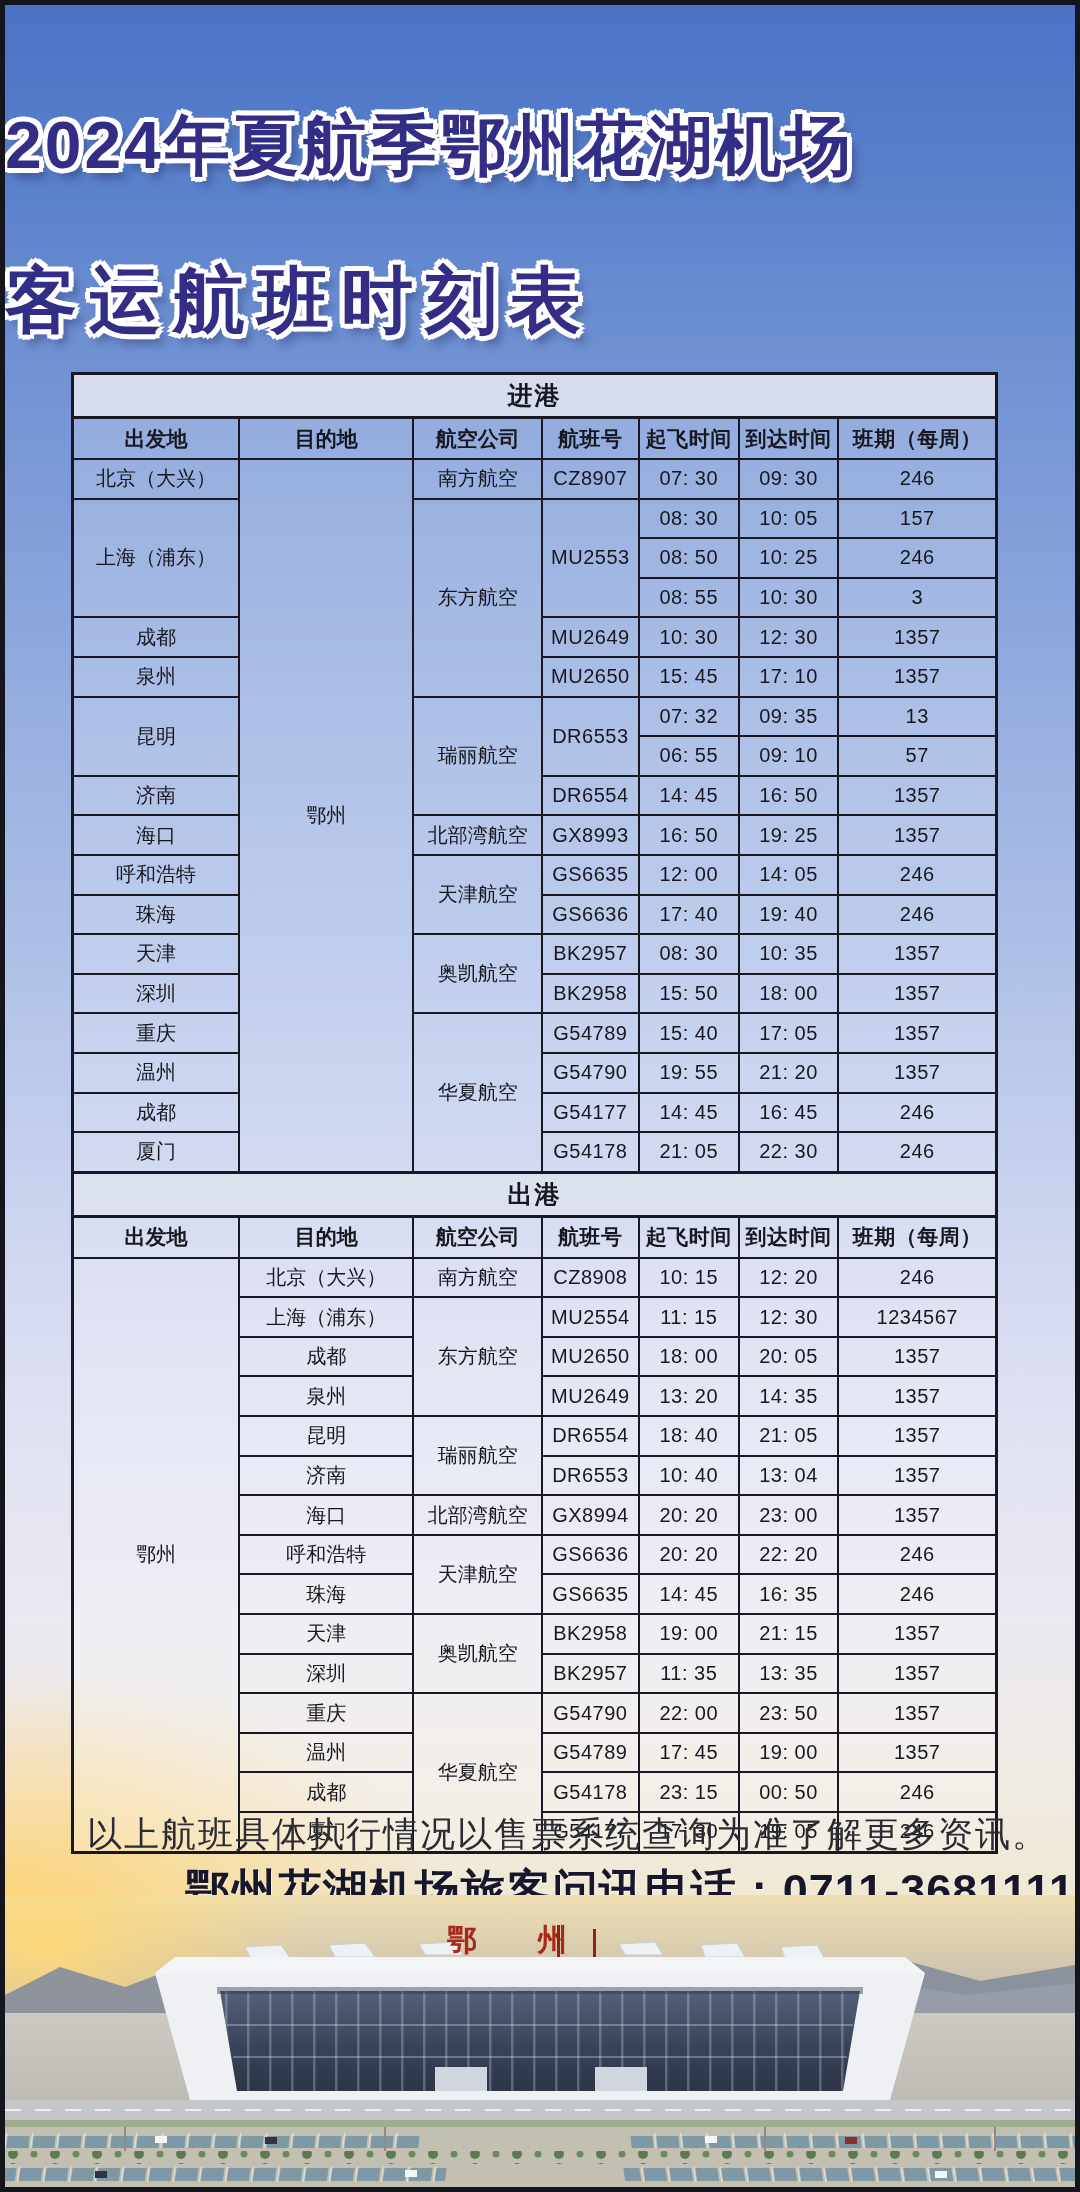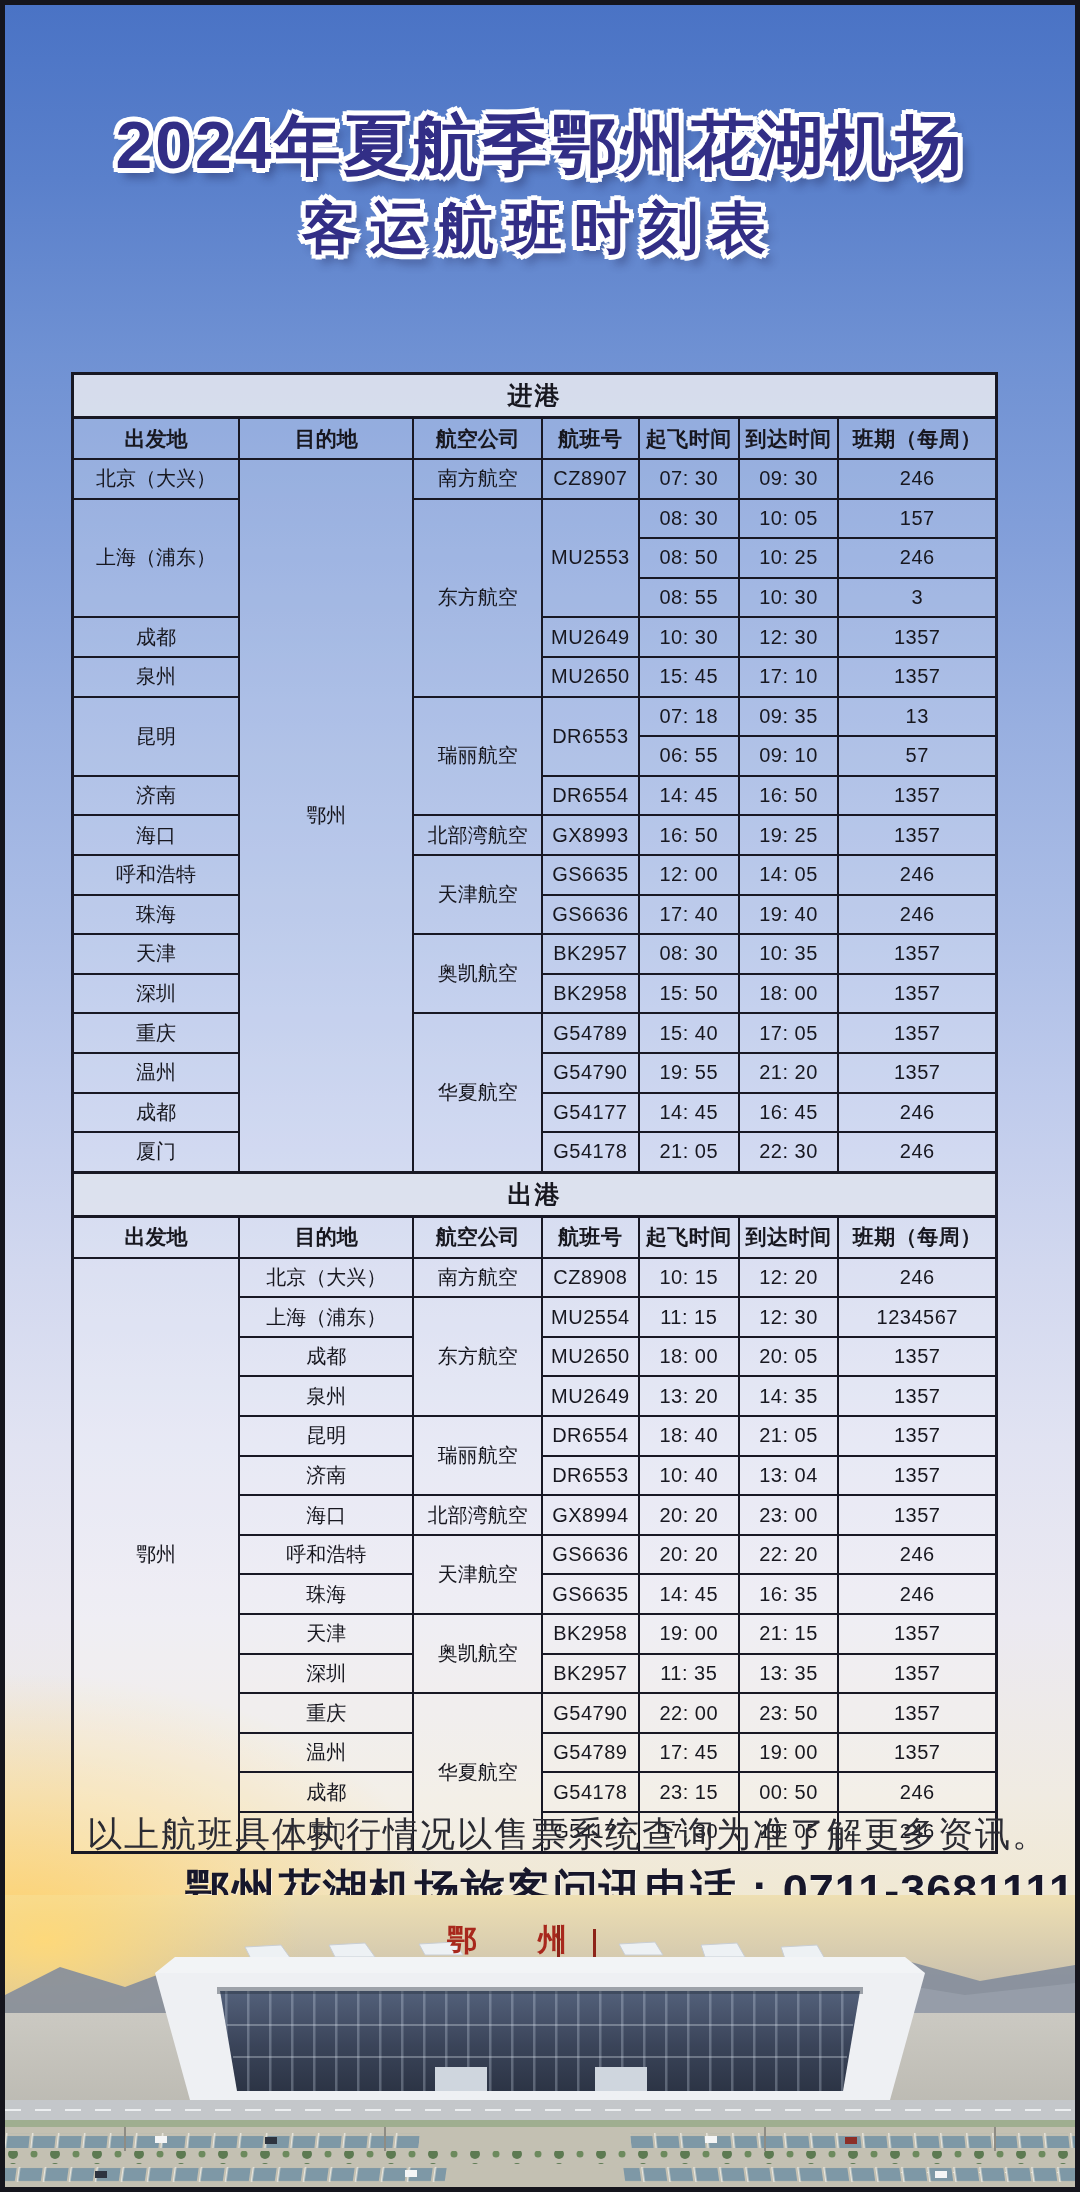--- a/index.html
+++ b/index.html
@@ -10,31 +10,31 @@
     border:5px solid #15151d;
     overflow:hidden;
     font-family:"Liberation Sans", sans-serif;
     background:
       radial-gradient(620px 360px at 1% 88%, rgba(255,206,96,0.85), rgba(255,206,96,0) 70%),
       linear-gradient(180deg,
         #4a73c5 0%, #5a80cb 8%, #6f91d3 16%, #84a0da 25%,
         #98afe0 33%, #abbde6 42%, #bfcbec 50%, #d2d8ef 58%,
         #e1e3f2 66%, #ebe9f1 74%, #f0ebe2 82%, #f1e7c9 90%, #eedcab 100%);
   }
-  .title-block{position:absolute;top:96px;left:0;width:100%;text-align:center;}
+  .title-block{position:absolute;top:96px;left:0;width:100%;}
   .title-line{
     font-weight:900;
     color:#322e86;
     text-shadow:
       -4px -4px 0 #fff, 4px -4px 0 #fff, -4px 4px 0 #fff, 4px 4px 0 #fff,
       0 -5px 0 #fff, 0 5px 0 #fff, -5px 0 0 #fff, 5px 0 0 #fff,
       7px 9px 10px rgba(25,25,70,0.45);
   }
   .title-line1{font-size:66px;letter-spacing:3px;}
-  .title-line2{font-size:56px;letter-spacing:12px;}
+  .title-line2{font-size:72px;letter-spacing:12px;margin-top:62px;}
 
   table.flights{
     position:absolute;left:66px;top:367px;width:927px;
     border-collapse:collapse;table-layout:fixed;
     border:3px solid #181824;
   }
   table.flights td{
     border:2px solid #181824;
     text-align:center;vertical-align:middle;
     color:#17171f;
@@ -139,21 +139,21 @@
           <td class="c0">泉州</td>
           <td class="c3">MU2650</td>
           <td class="c4">15: 45</td>
           <td class="c5">17: 10</td>
           <td class="c6">1357</td>
         </tr>
         <tr class="data">
           <td rowspan="2" class="c0">昆明</td>
           <td rowspan="3" class="c2">瑞丽航空</td>
           <td rowspan="2" class="c3">DR6553</td>
-          <td class="c4">07: 18</td>
+          <td class="c4">07: 32</td>
           <td class="c5">09: 35</td>
           <td class="c6">13</td>
         </tr>
         <tr class="data">
           <td class="c4">06: 55</td>
           <td class="c5">09: 10</td>
           <td class="c6">57</td>
         </tr>
         <tr class="data">
           <td class="c0">济南</td>

